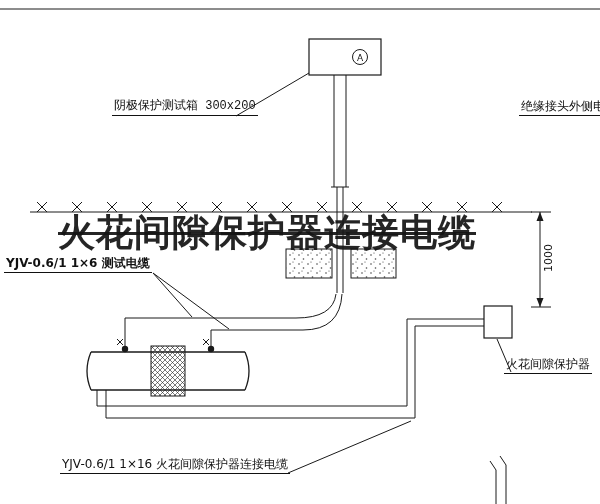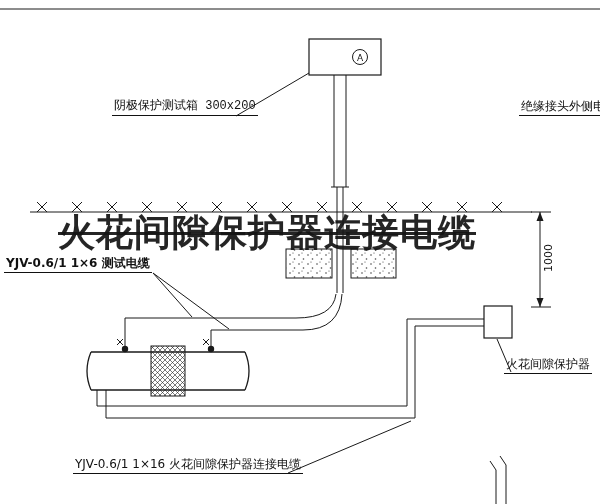--- a/index.html
+++ b/index.html
@@ -121,19 +121,19 @@
   </svg>
 
   <div class="label" style="left:112px; top:100px;font-family:Liberation Mono, monospace;">阴极保护测试箱 300x200</div>
 
   <div class="label" style="left:519px; top:100px;">绝缘接头外侧电缆</div>
 
   <div class="label" style="left:4px; top:257px;font-weight:bold;">YJV-0.6/1 1×6  测试电缆</div>
 
   <div class="label" style="left:504px; top:358px;">火花间隙保护器</div>
 
-  <div class="label" style="left:60px; top:458px;margin-left:13px;">YJV-0.6/1 1×16  火花间隙保护器连接电缆</div>
+  <div class="label" style="left:60px; top:458px;">YJV-0.6/1 1×16  火花间隙保护器连接电缆</div>
 
   <div class="dim-text">1000</div>
 
   <div class="watermark">火花间隙保护器连接电缆</div>
 
 </div>
 
 </body></html>

